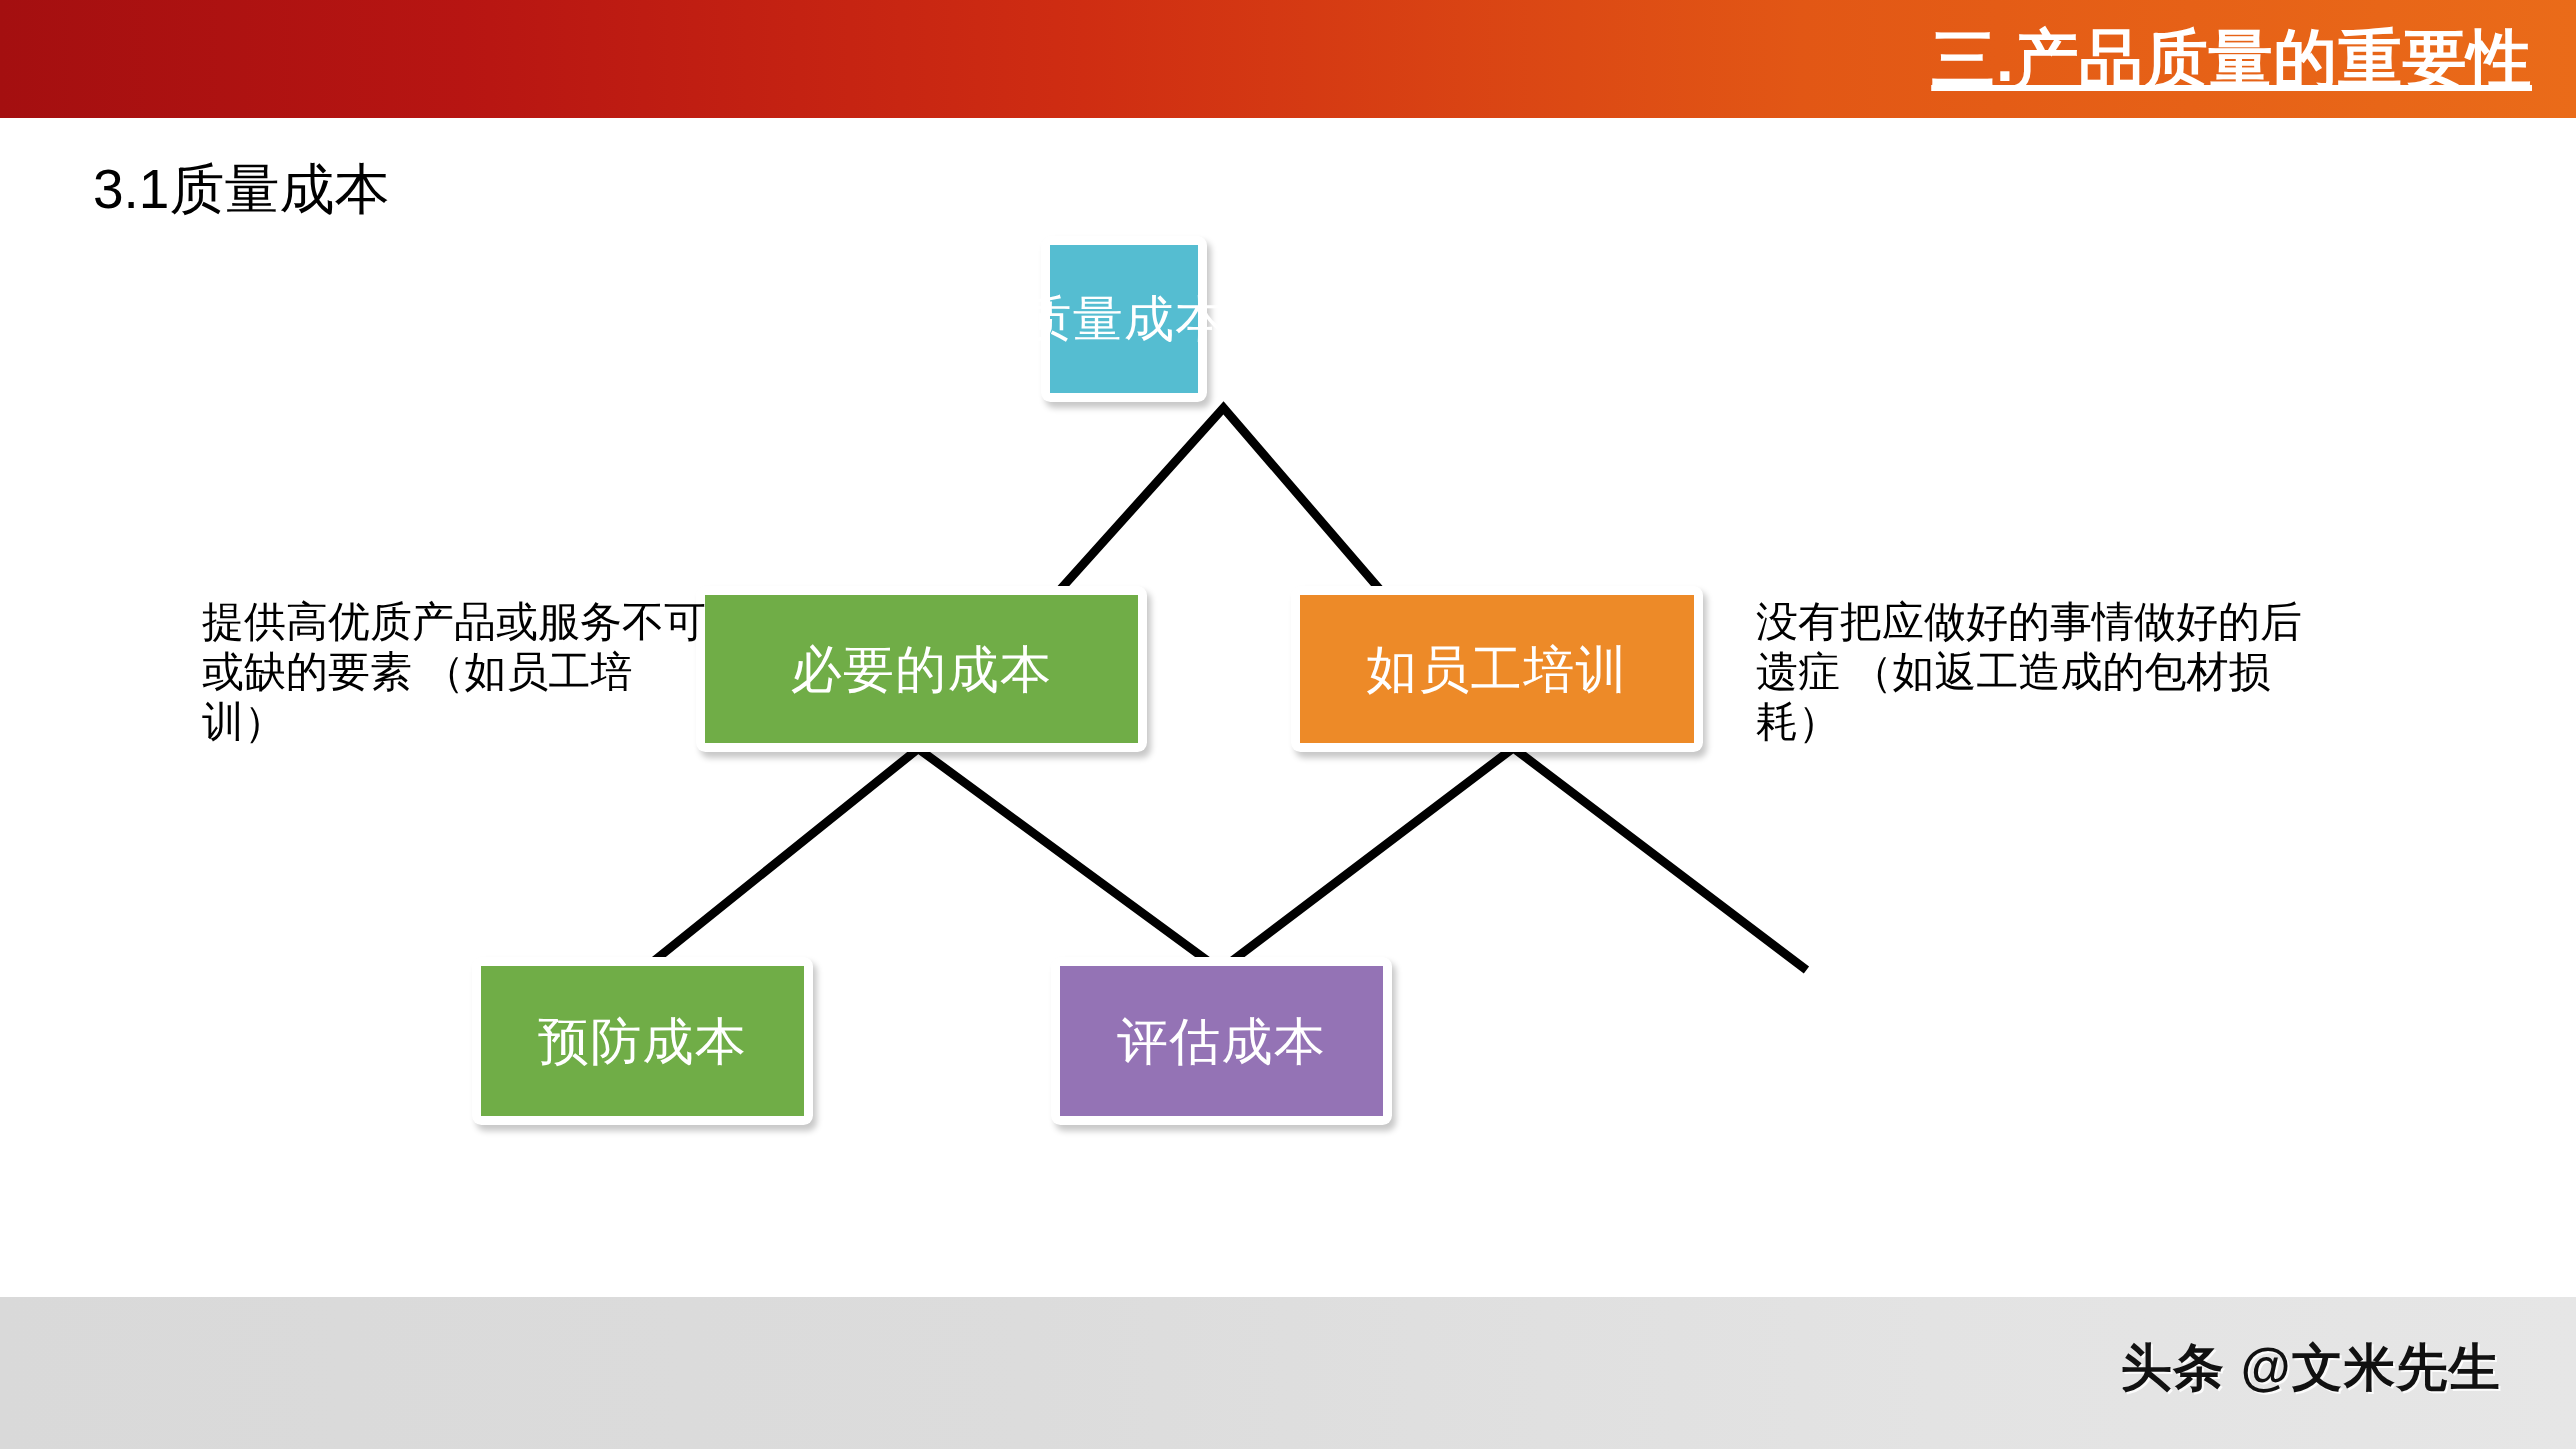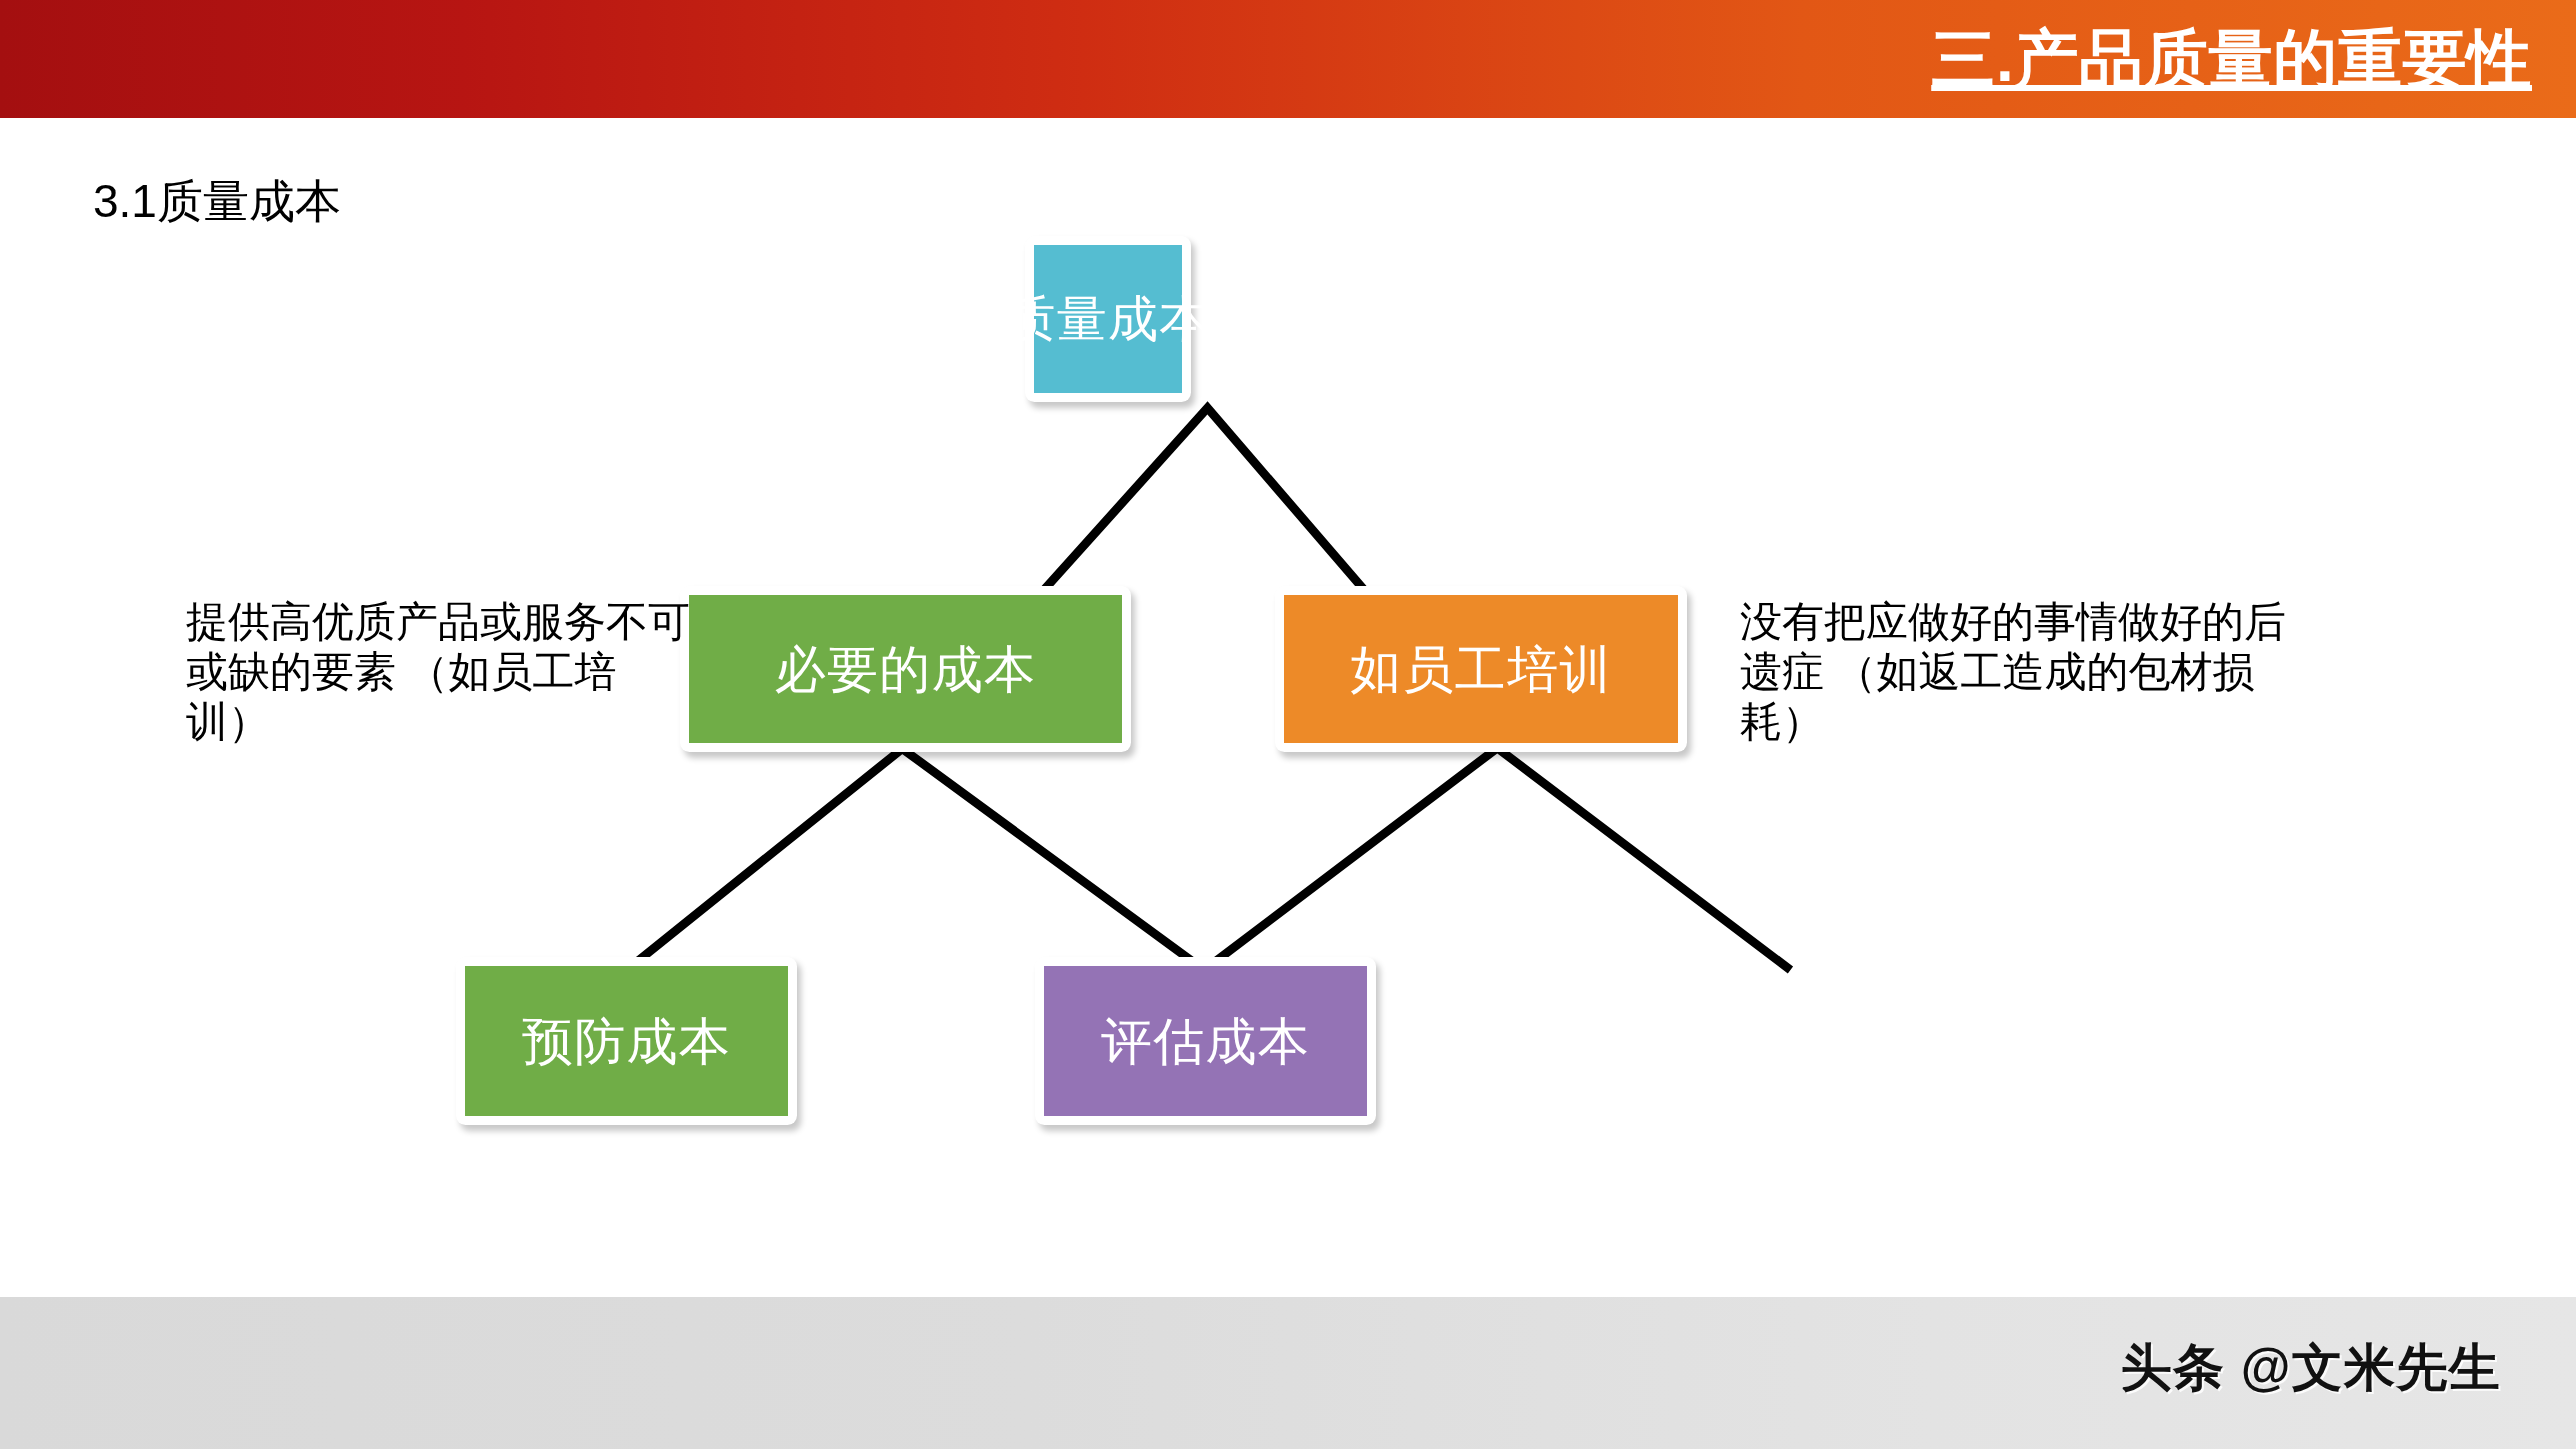--- a/index.html
+++ b/index.html
@@ -34,31 +34,31 @@
     line-height: 101px;
     white-space: nowrap;
     font-family: "Liberation Sans", sans-serif;
     text-decoration: underline;
   }
 
   
   #slide-subtitle {
     position: absolute;
     left: 93px;
-    top: 168px;
-    font-size: 46px;
+    top: 156px;
+    font-size: 55px;
     color: #000000;
     line-height: 67px;
     white-space: nowrap;
   }
 
   
   #diagram {
     position: absolute;
-    left: 0; top: 0;
+    left: 16px; top: 0;
     width: 2071px;
     height: 1449px;
   }
   #connector-svg {
     position: absolute;
     left: 0; top: 0;
     width: 2576px;
     height: 1449px;
     pointer-events: none;
   }

